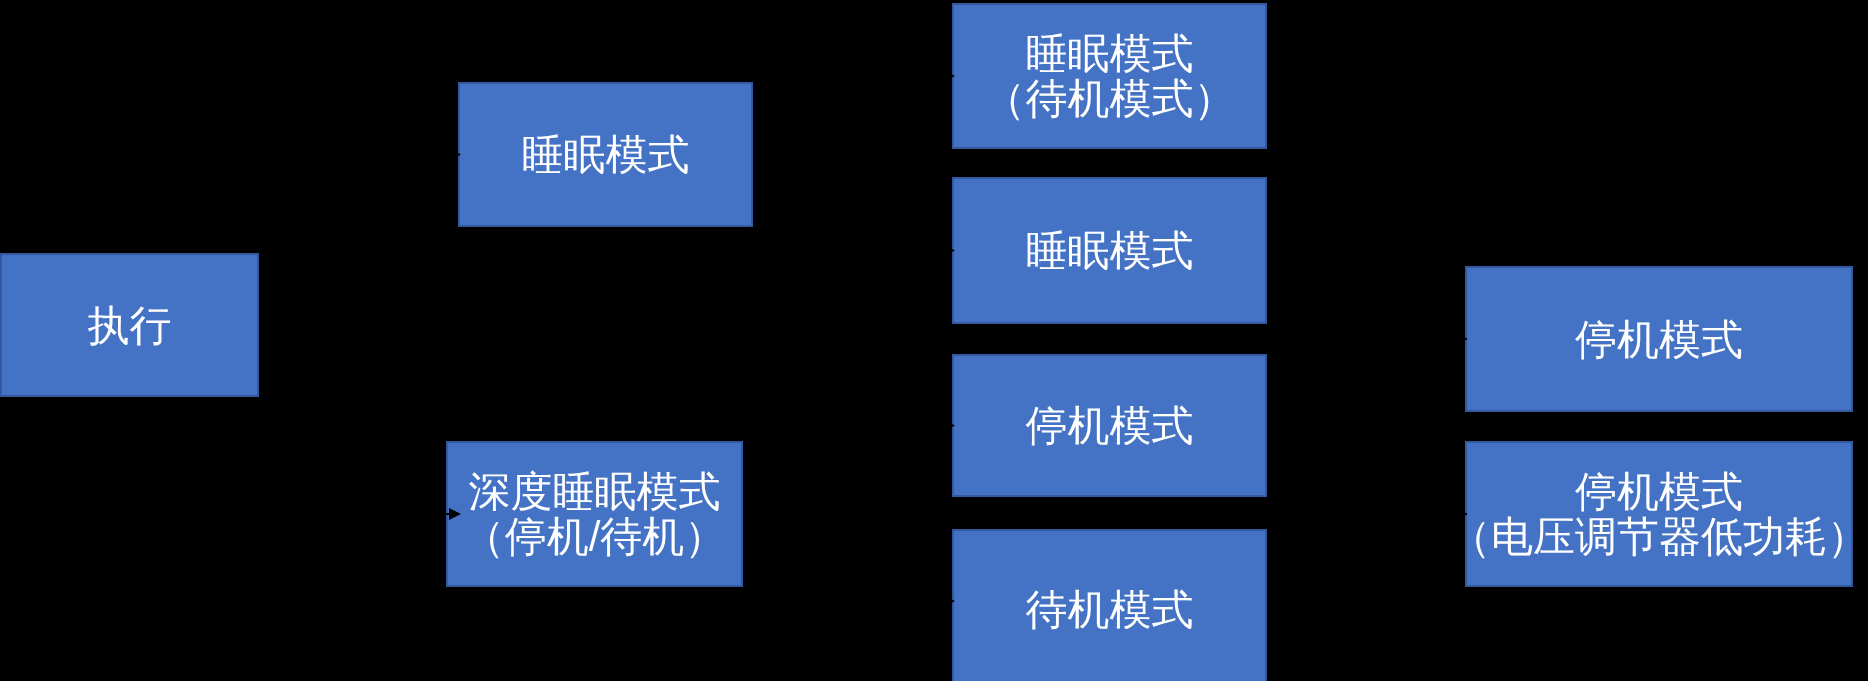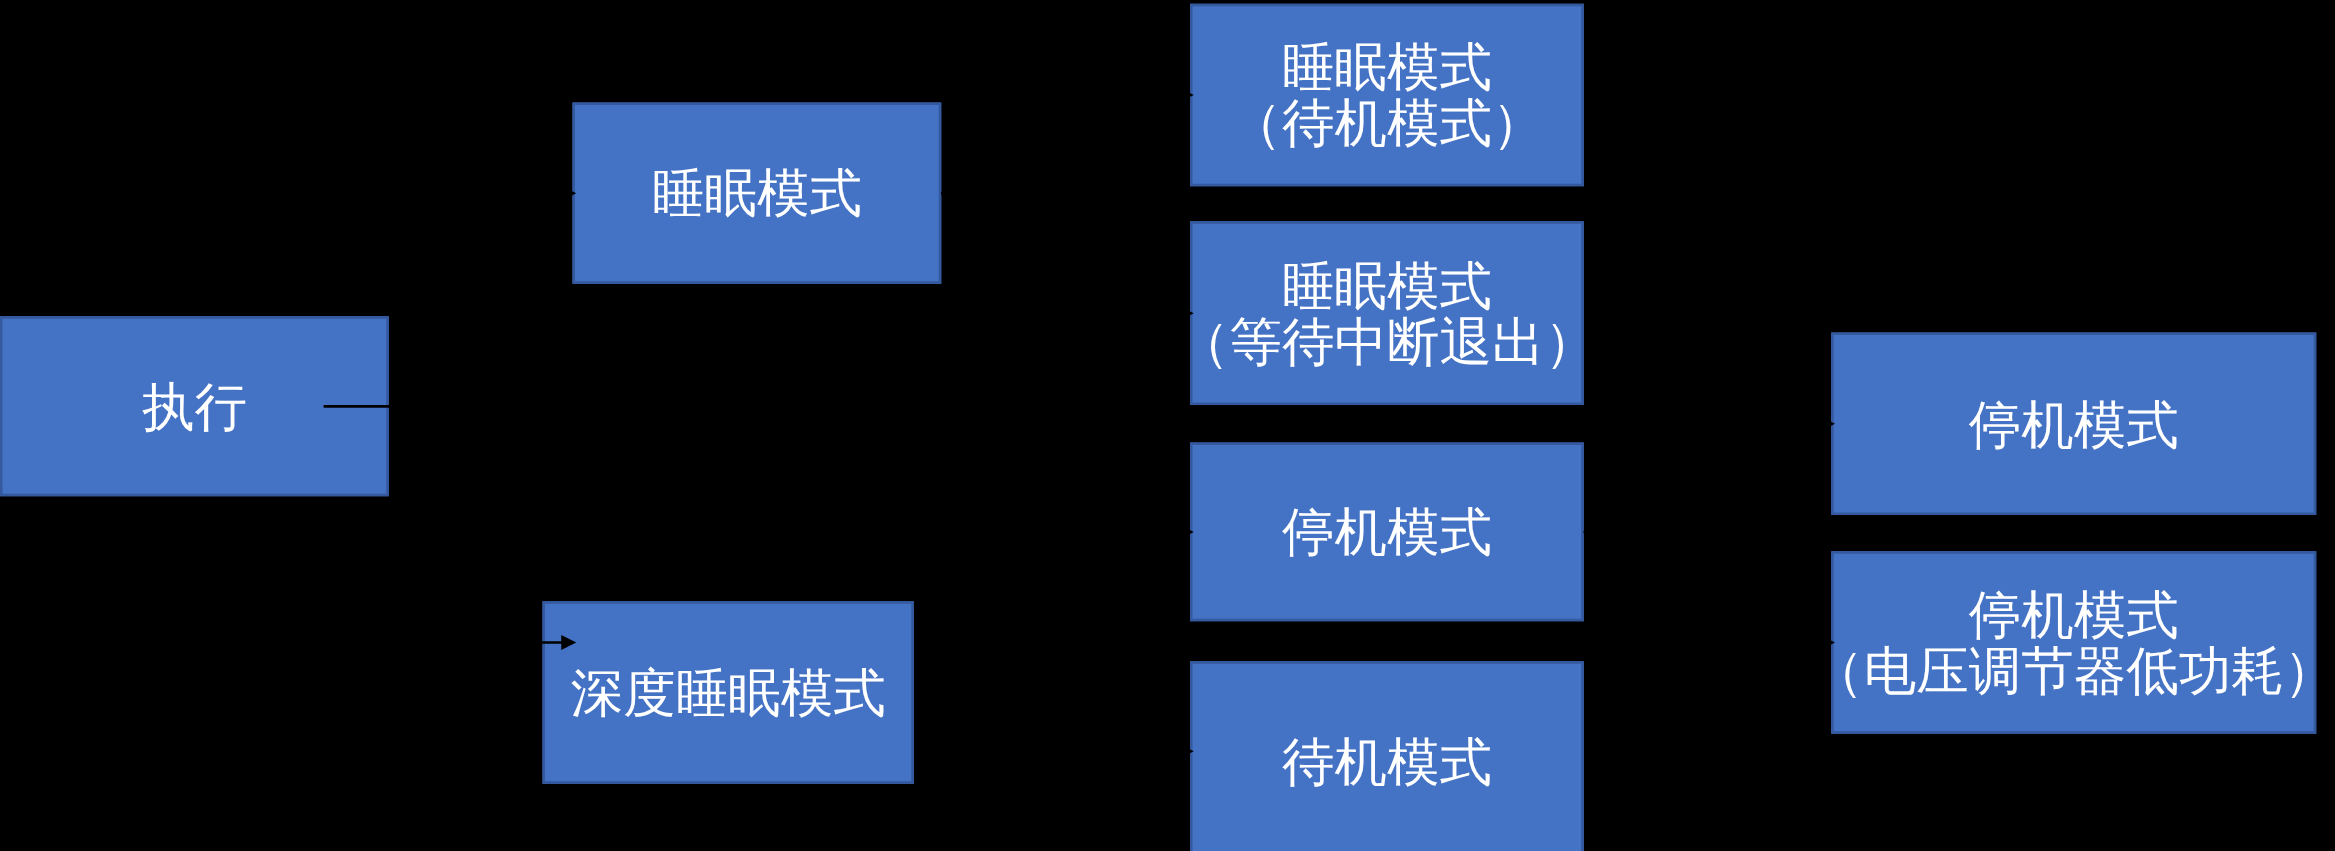--- a/index.html
+++ b/index.html
@@ -25,23 +25,23 @@
     flex-direction: column;
     align-items: center;
     justify-content: center;
     text-align: center;
     font-size: 42px;
     line-height: 45px;
     white-space: nowrap;
   }
   .node .line { display: block; }
   
-  .n0 { left: 0px;    top: 253px; width: 311px; height: 144px; }
+  .n0 { left: 0px;    top: 253px; width: 259px; height: 144px; }
   .n1 { left: 458px;  top: 82px;  width: 295px; height: 145px; }
-  .n2 { left: 434px;  top: 441px; width: 297px; height: 146px; margin-top: 40px; }
+  .n2 { left: 446px;  top: 441px; width: 297px; height: 146px; }
   .n3 { left: 952px;  top: 3px;   width: 315px; height: 146px; }
   .n4 { left: 952px;  top: 177px; width: 315px; height: 147px; }
   .n5 { left: 952px;  top: 354px; width: 315px; height: 143px; }
   .n6 { left: 952px;  top: 529px; width: 315px; height: 160px; }
   .n7 { left: 1465px; top: 266px; width: 388px; height: 146px; }
   .n8 { left: 1465px; top: 441px; width: 388px; height: 146px; }
   #connector-layer {
     position: absolute;
     left: 0; top: 0;
     pointer-events: none;
@@ -56,30 +56,30 @@
     <span class="line">执行</span>
   </div>
 
   <div class="node n1">
     <span class="line">睡眠模式</span>
     <span class="line"></span>
   </div>
 
   <div class="node n2">
     <span class="line">深度睡眠模式</span>
+    <span class="line">（停机/待机）</span>
   </div>
 
   <div class="node n3">
     <span class="line">睡眠模式</span>
     <span class="line">（待机模式）</span>
   </div>
 
   <div class="node n4">
     <span class="line">睡眠模式</span>
-    <span class="line">（等待中断退出）</span>
   </div>
 
   <div class="node n5">
     <span class="line">停机模式</span>
     <span class="line"></span>
   </div>
 
   <div class="node n6">
     <span class="line">待机模式</span>
     <span class="line"></span>

